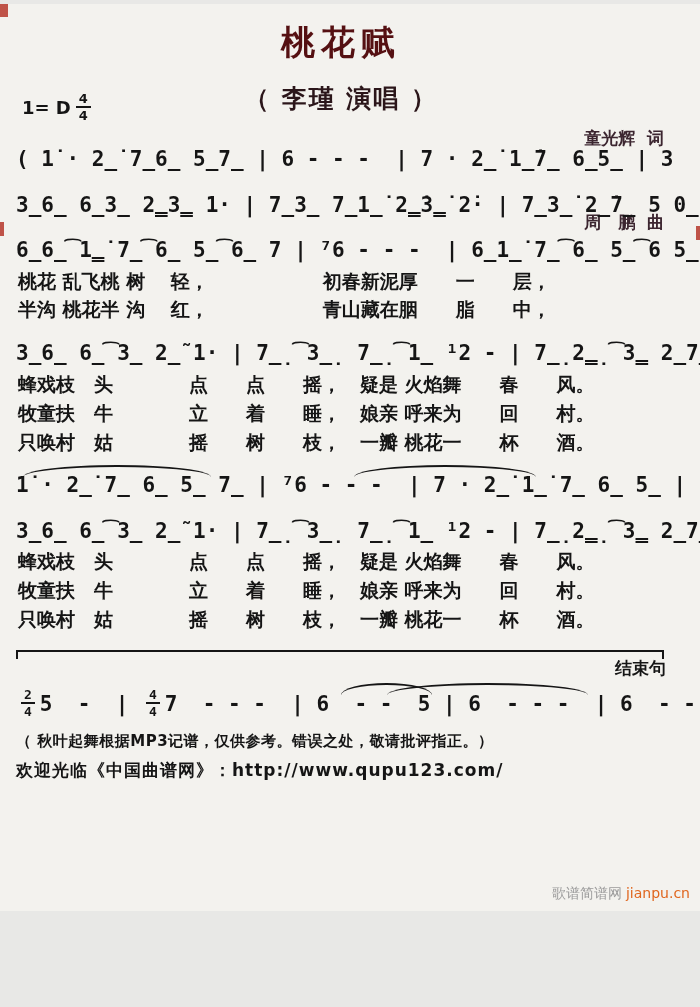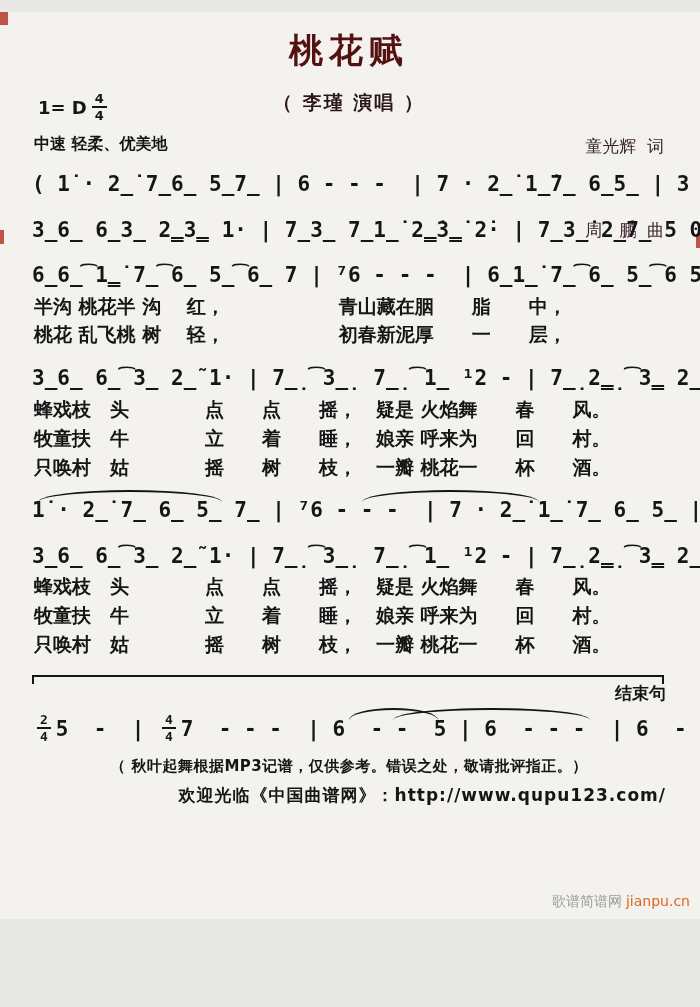--- a/index.html
+++ b/index.html
@@ -1,43 +1,43 @@
 <!DOCTYPE html>
 <html style="--ink: #151515; --title: #551012; --performer: #2b161a; --credits: #3c2630; --watermark_gray: #9a9a9a; --watermark_orange: #e0661e;"><head>
 <meta charset="utf-8">
 <style>
   html,body{margin:0;padding:0;background:#e8e8e6;}
   .page{
     position:relative;
     width:700px;height:907px;
-    margin:12px auto;
+    margin:4px auto;
     background:#f3f2ee;
     font-family:"DejaVu Sans",sans-serif;
     color:var(--ink,#151515);
     overflow:hidden;
     box-sizing:border-box;
-    padding:10px 34px 0 32px;
+    padding:10px 34px 0 16px;
   }
   .title{
     text-align:center;
     font-size:34px;
     font-weight:bold;
     letter-spacing:6px;
     color:var(--title,#551012);
     margin:6px 0 2px 0;
   }
   .header-row{position:relative;height:62px;}
-  .key-block{position:absolute;left:6px;top:16px;font-size:18px;font-weight:bold;white-space:pre;}
+  .key-block{position:absolute;left:6px;top:24px;font-size:18px;font-weight:bold;white-space:pre;}
   .performer{
     position:absolute;left:0;right:0;top:14px;text-align:center;
-    font-size:19px;font-weight:bold;color:var(--performer,#2b161a);letter-spacing:2px;
+    font-size:25px;font-weight:bold;color:var(--performer,#2b161a);letter-spacing:2px;
   }
   .credits{
     position:absolute;right:2px;top:0;text-align:left;
-    font-size:17px;font-weight:normal;color:var(--credits,#3c2630);line-height:1.65;white-space:pre;
+    font-size:17px;font-weight:bold;color:var(--credits,#3c2630);line-height:1.65;white-space:pre;
   }
   .tempo{font-size:16px;font-weight:bold;margin:-4px 0 0 2px;}
   .frac{
     display:inline-flex;flex-direction:column;align-items:center;
     vertical-align:middle;line-height:1;font-size:13px;font-weight:bold;
     margin:0 5px 4px 5px;
   }
   .frac .num{border-bottom:2px solid #151515;padding:0 3px 1px 3px;}
   .frac .den{padding-top:1px;}
   .notes-row{
@@ -55,22 +55,22 @@
     border-radius:50% 50% 0 0 / 100% 100% 0 0;
   }
   .lyric{
     font-size:19px;font-weight:bold;white-space:pre;line-height:1.52;margin-left:2px;
   }
   .system{margin-top:10px;}
   .ending{margin-top:16px;}
   .end-bracket{height:7px;border-top:2px solid #151515;border-left:2px solid #151515;border-right:2px solid #151515;width:99%;}
   .end-label{font-size:17px;font-weight:bold;margin:-2px 0 0 2px;text-align:right;}
   .ending .notes-row{margin-top:8px;}
-  .footnote{text-align:center;font-size:15px;font-weight:bold;margin-top:10px;letter-spacing:0.5px;}
-  .site{text-align:right;font-size:17px;font-weight:bold;margin-top:8px;letter-spacing:1px;}
+  .footnote{text-align:left;font-size:15px;font-weight:bold;margin-top:10px;letter-spacing:0.5px;}
+  .site{text-align:left;font-size:17px;font-weight:bold;margin-top:8px;letter-spacing:1px;}
   .watermark{position:absolute;right:10px;bottom:8px;font-size:14px;}
   .watermark .wm-gray{color:var(--watermark_gray,#9a9a9a);font-family:Liberation Serif, serif;}
   .watermark .wm-link{color:var(--watermark_orange,#e0661e);margin-left:4px;}
   .artifact{position:absolute;background:#b5372a;opacity:.85;}
   .artifact.tl{left:0;top:0;width:8px;height:13px;}
   .artifact.le{left:0;top:218px;width:4px;height:14px;}
   .artifact.re{right:0;top:222px;width:4px;height:14px;}
 </style>
 </head>
 <body>
@@ -85,31 +85,30 @@
 
   <div class="header-row">
     <div class="key-block"><span>1= D</span><span class="frac"><span class="num">4</span><span class="den">4</span></span></div>
     <div class="performer">（ 李瑾  演唱 ）</div>
     <div class="credits">
       <div>童光辉  词</div>
       <div>周　鹏  曲</div>
     </div>
   </div>
 
-  <div class="tempo">中速 轻柔、优美地</div>
 
   <div class="system">
     <div class="notes-row">( 1̇ · 2̲̇ 7̲6̲ 5̲7̲ | 6 - - -  | 7 · 2̲̇ 1̲̇7̲ 6̲5̲ | 3  - - - |</div>
     <div class="notes-row">3̲6̲ 6̲3̲ 2̳3̳ 1· | 7̲3̲ 7̲1̲̇ 2̳̇3̳̇ 2̇· | 7̲3̲̇ 2̲̇7̲ 5 0̲1̳̇7̳ | 6 - - - ) |</div>
   </div>
 
   <div class="system">
     <div class="notes-row">6̲6̲͡1̳̇ 7̲͡6̲ 5̲͡6̲ 7 | ⁷6 - - -  | 6̲1̲̇ 7̲͡6̲ 5̲͡6 5̲ | ⁵3 - - - |</div>
+    <div class="lyric">桃花 乱飞桃 树　 轻，　　　　　　初春新泥厚　　一　　层，</div>
     <div class="lyric">半沟 桃花半 沟　 红，　　　　　　青山藏在胭　　脂　　中，</div>
-    <div class="lyric">桃花 乱飞桃 树　 轻，　　　　　　初春新泥厚　　一　　层，</div>
   </div>
 
   <div class="system">
     <div class="notes-row">3̲6̲ 6̲͡3̲ 2̲̃ 1· | 7̲̣͡3̲̣ 7̲̣͡1̲ ¹2 - | 7̲̣2̳̣͡3̳ 2̲7̲̣ 5̣ · 7̲̣ | ⁷6̣ - - - |</div>
     <div class="lyric">蜂戏枝　头　　　　点　　点　　摇，　疑是 火焰舞　　春　　风。</div>
     <div class="lyric">牧童扶　牛　　　　立　　着　　睡，　娘亲 呼来为　　回　　村。</div>
     <div class="lyric">只唤村　姑　　　　摇　　树　　枝，　一瓣 桃花一　　杯　　酒。</div>
   </div>
 
   <div class="system">

